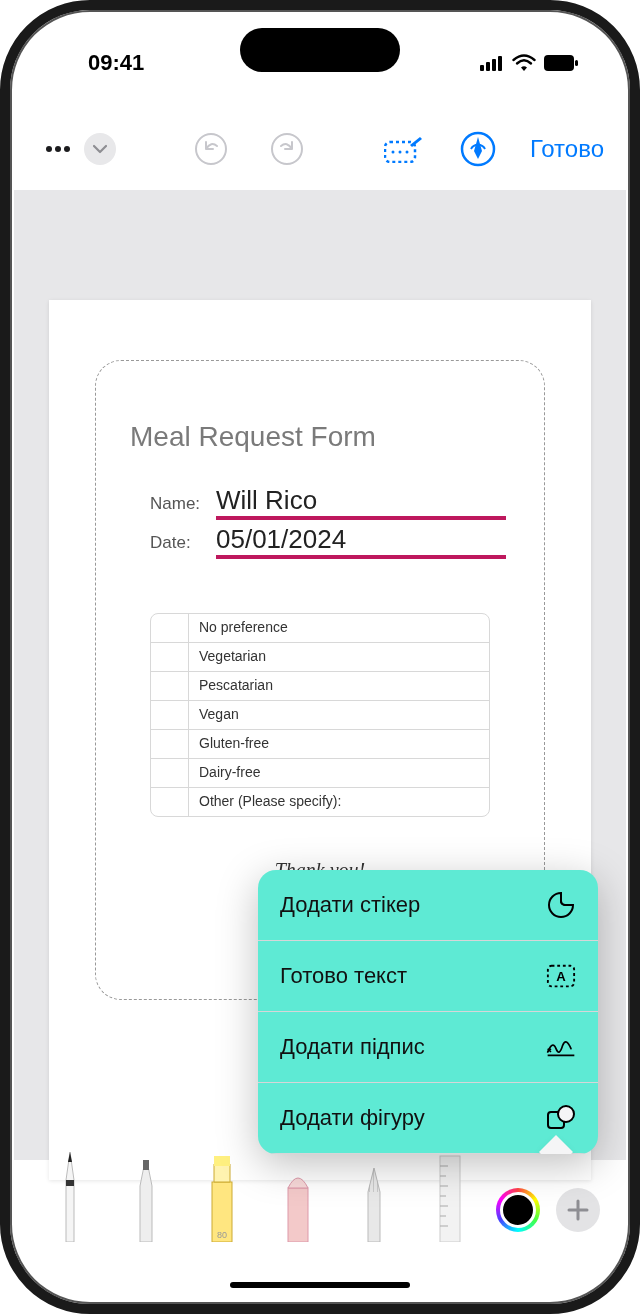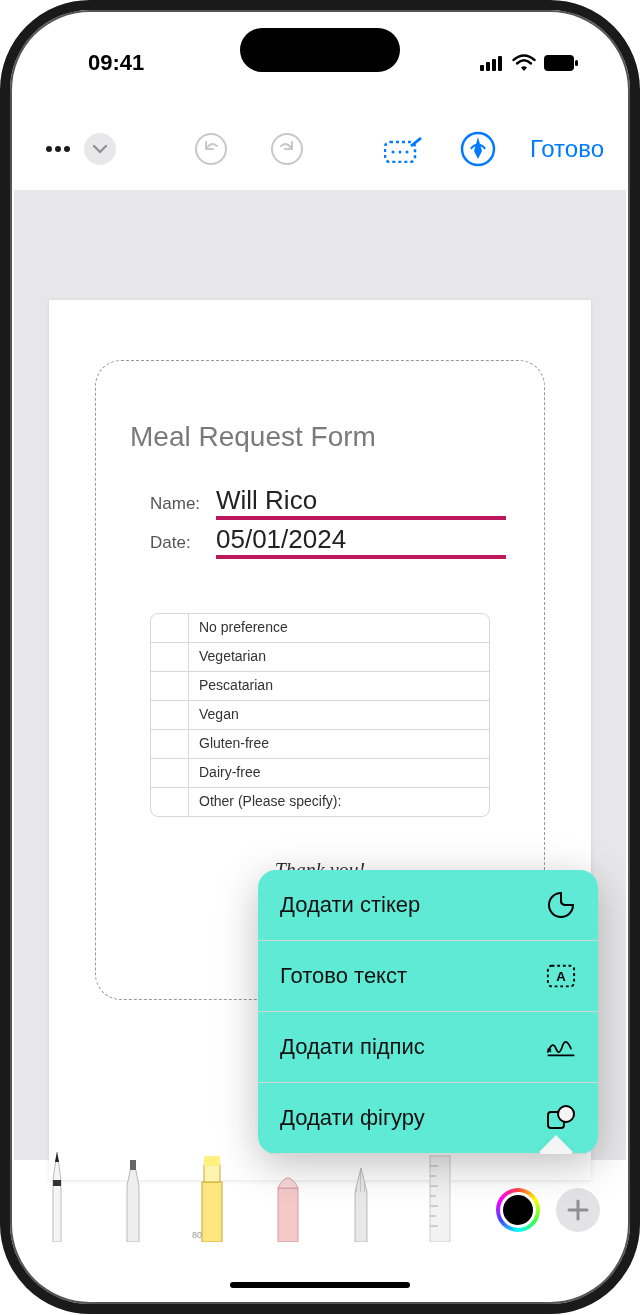--- a/index.html
+++ b/index.html
@@ -218,20 +218,21 @@
     display: flex;
     align-items: flex-end;
     padding: 0 26px 30px 26px;
     gap: 16px;
   }
   .tool {
     flex: 1;
     height: 100px;
     display: flex;
     align-items: flex-end;
+    justify-content: center;
     position: relative;
   }
   .tool svg { display: block; }
   .color-well {
     width: 44px; height: 44px;
     border-radius: 50%;
     background: conic-gradient(#f44,#ff0,#4f4,#0ff,#44f,#f0f,#f44);
     display:flex; align-items:center; justify-content:center;
     margin-bottom: 10px;
     position: relative;

